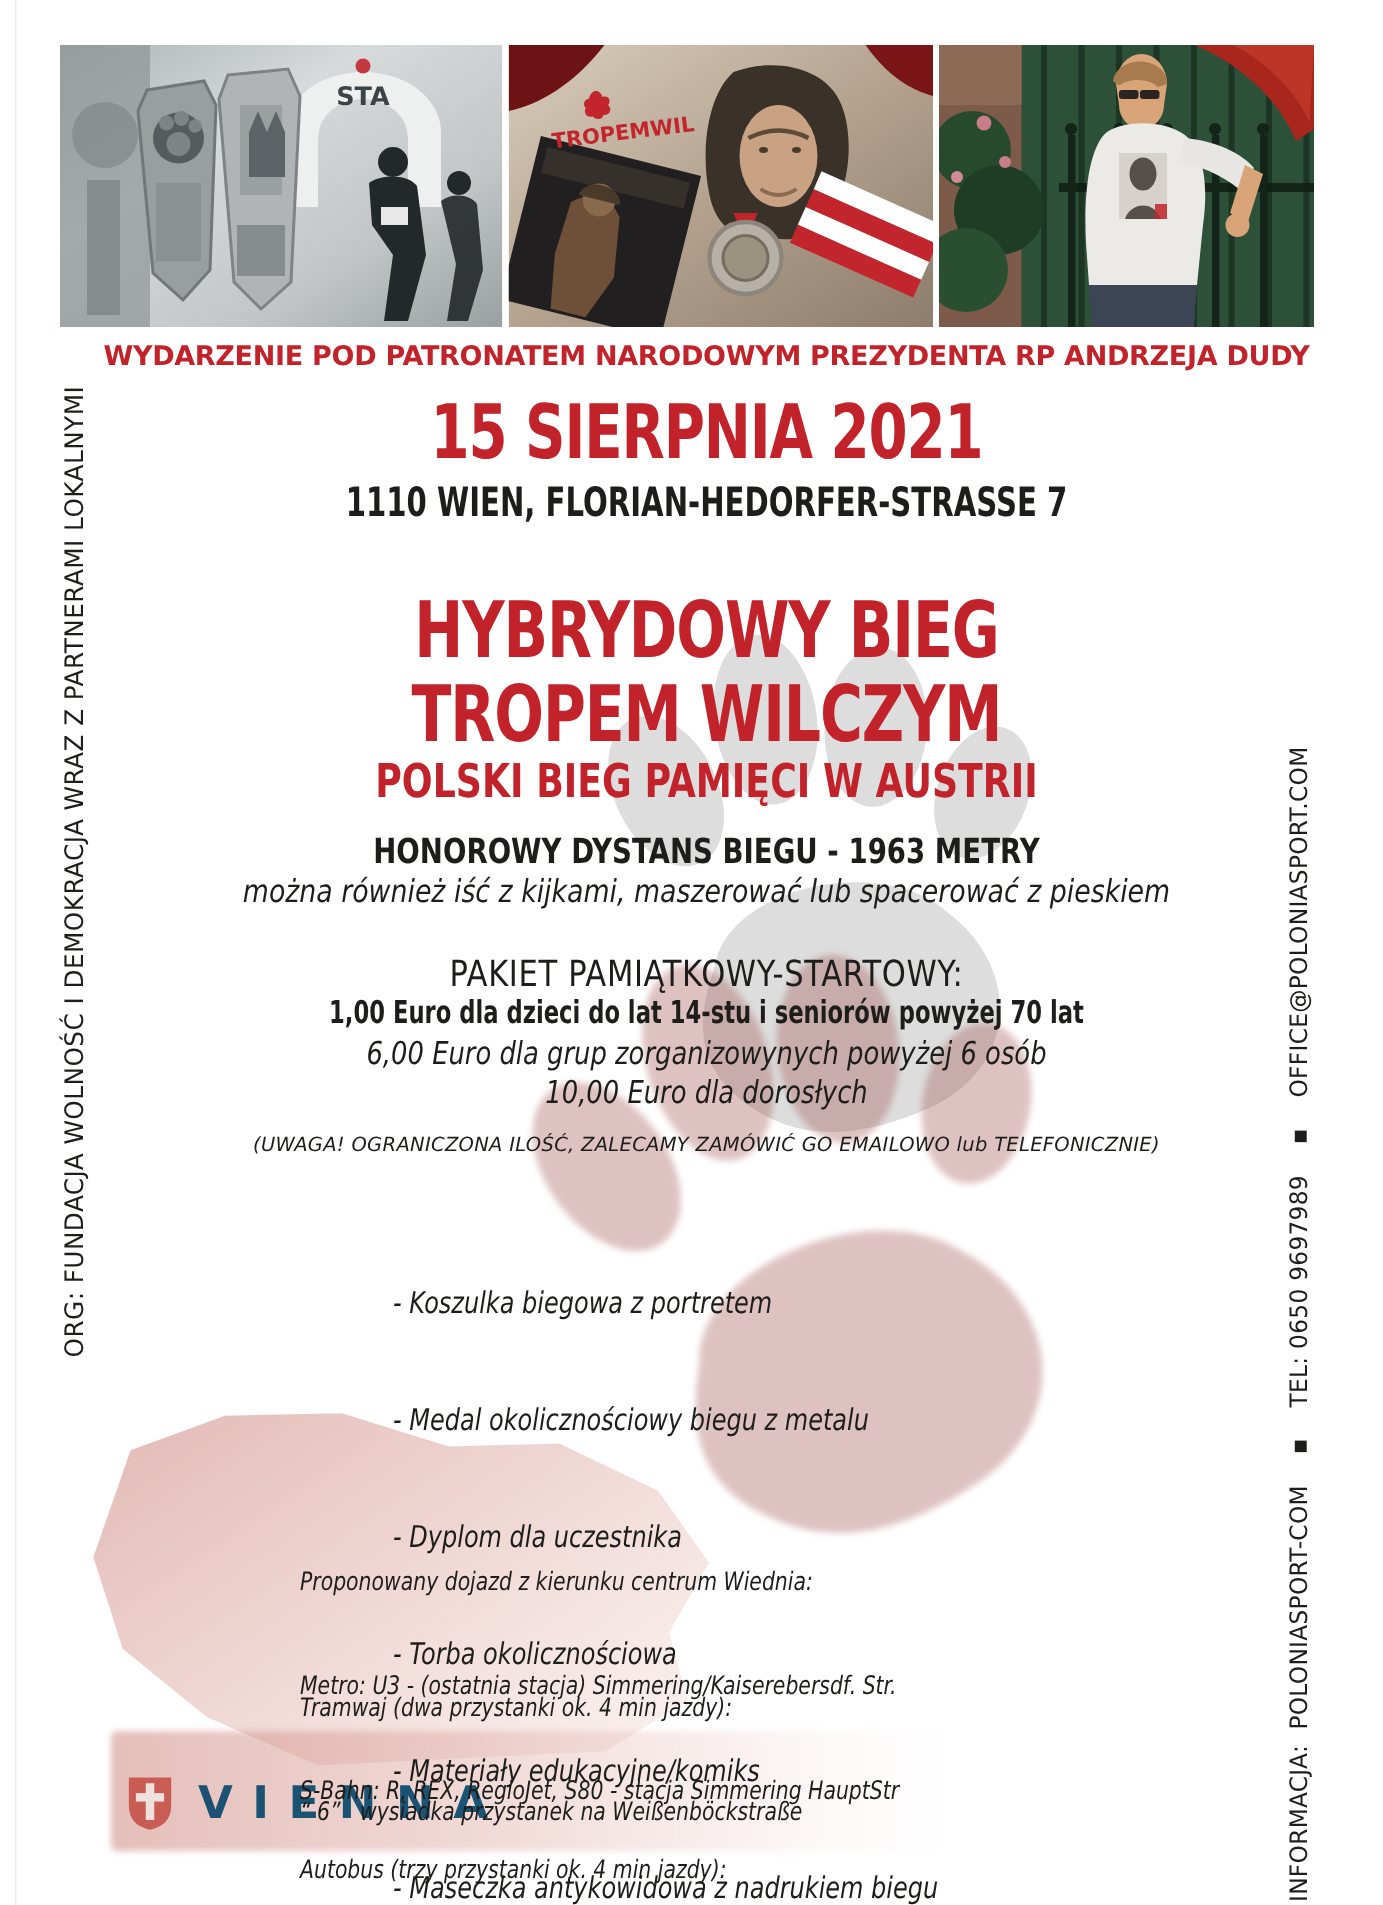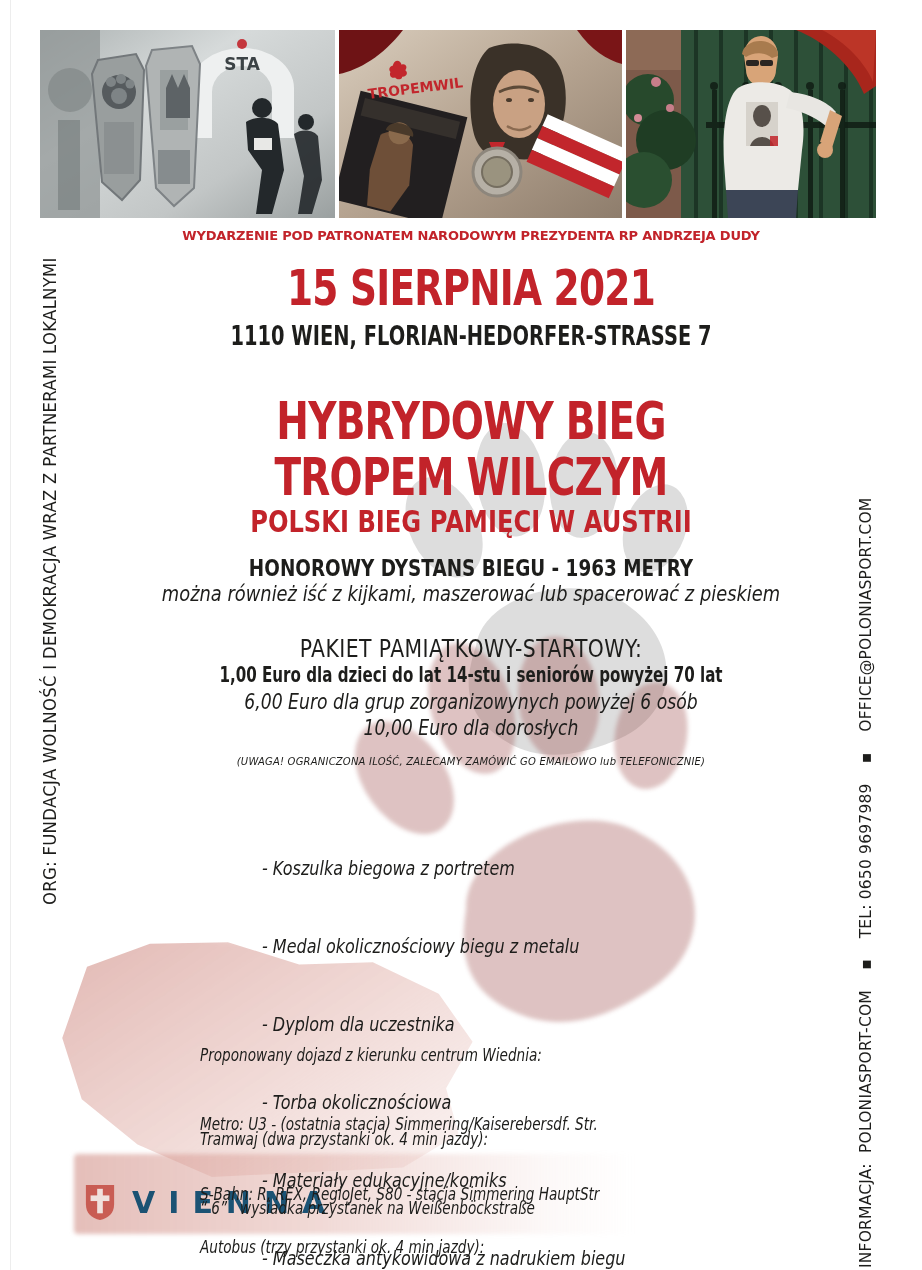--- a/index.html
+++ b/index.html
@@ -25,33 +25,33 @@
     filter:blur(4px);}
   .map-band{position:absolute;left:74px;top:1154px;width:562px;height:80px;z-index:0;
     background:linear-gradient(90deg,rgba(207,138,129,.55),rgba(222,168,160,.42) 45%,rgba(235,205,200,.12) 85%,rgba(255,255,255,0));
     filter:blur(2px);border-radius:4px;}
   .vienna{position:absolute;left:84px;top:1182px;z-index:1;display:flex;align-items:center;gap:16px;}
   .vienna-text{font-size:30px;font-weight:bold;color:#0c4a6e;letter-spacing:13px;opacity:.93;}
   .vienna-shield{width:32px;height:40px;opacity:.8;}
 
   
   .tc{position:absolute;left:60px;right:40px;text-align:center;z-index:2;line-height:1.05;}
-  .patronage{top:229px;font-size:13px;font-weight:bold;color:#c2232a;letter-spacing:-.2px;}
+  .patronage{top:229px;font-size:18px;font-weight:bold;color:#c2232a;letter-spacing:-.2px;}
   .date{top:262px;font-size:50px;font-weight:bold;color:#c2232a;transform:scaleX(.75);letter-spacing:-1px;}
   .address{top:322px;font-size:27px;font-weight:bold;transform:scaleX(.72);}
   .title1{top:394px;font-size:52px;font-weight:bold;color:#c2232a;transform:scaleX(.75);letter-spacing:-1px;}
   .title2{top:450px;font-size:52px;font-weight:bold;color:#c2232a;transform:scaleX(.75);letter-spacing:-1px;}
   .subtitle{top:505px;font-size:31px;font-weight:bold;color:#c2232a;transform:scaleX(.78);}
   .dist-h{top:556px;font-size:23px;font-weight:bold;transform:scaleX(.8);}
   .dist-n{top:583px;font-size:21px;font-style:italic;transform:scaleX(.85);}
   .pak-h{top:637px;font-size:24px;transform:scaleX(.85);letter-spacing:.5px;}
   .price1{top:664px;font-size:21px;font-weight:bold;transform:scaleX(.72);}
   .price2{top:691px;font-size:21px;font-style:italic;transform:scaleX(.82);}
   .price3{top:717px;font-size:21px;font-style:italic;transform:scaleX(.82);}
-  .warning{top:757px;font-size:10px;font-style:italic;letter-spacing:.2px;}
+  .warning{top:757px;font-size:13px;font-style:italic;letter-spacing:.2px;}
 
   
   .la{position:absolute;z-index:2;text-align:left;transform-origin:left top;white-space:pre;}
   .contents{left:262px;top:803px;font-size:20px;line-height:26px;font-style:italic;transform:scaleX(.8);}
   .dir{font-size:17px;line-height:23.3px;font-style:italic;transform:scaleX(.8);}
   .dir1{left:200px;top:997px;}
   .dir2{left:200px;top:1081px;}
   .dir3{left:200px;top:1189px;}
 
   

